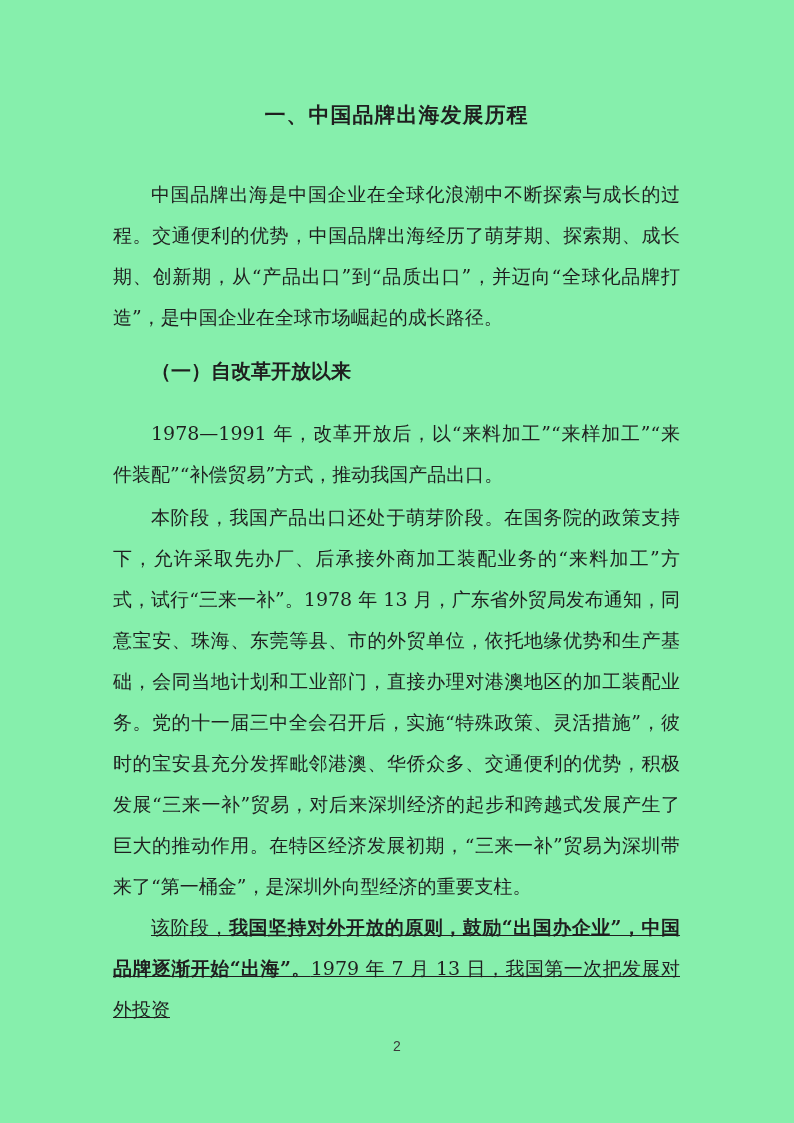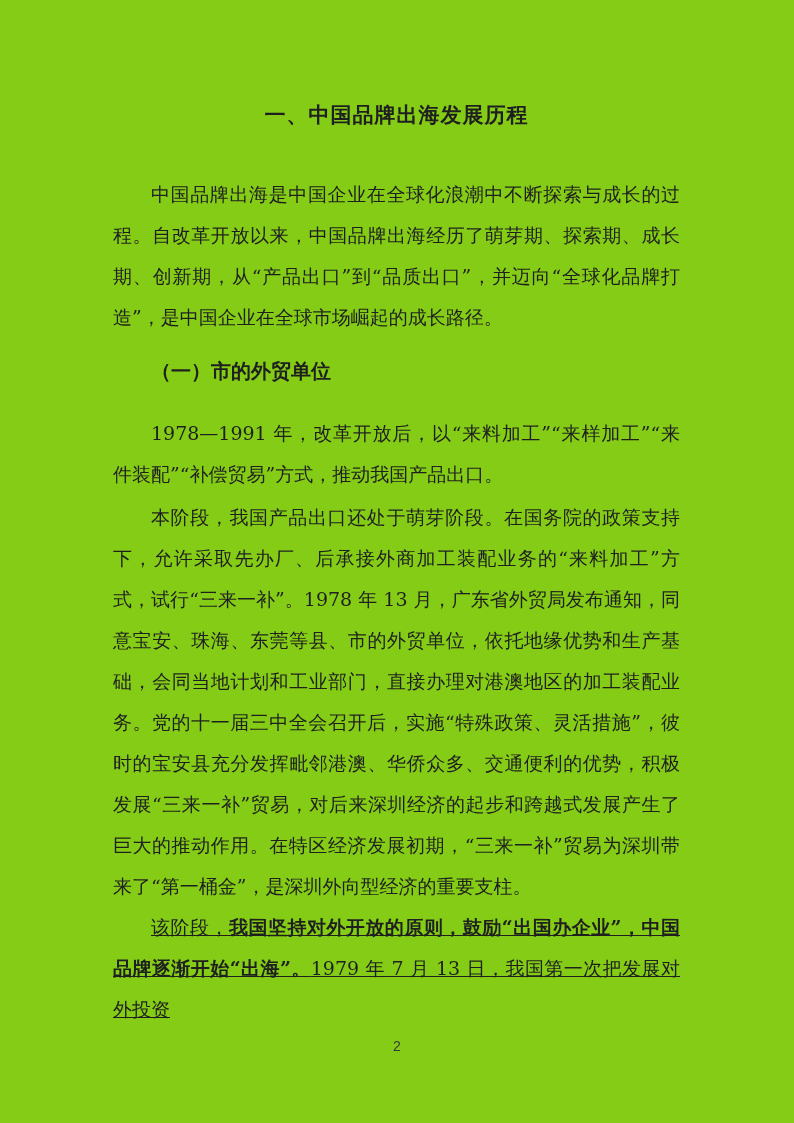--- a/index.html
+++ b/index.html
@@ -4,21 +4,21 @@
 <style>
   html, body {
     margin: 0;
     padding: 0;
     background: #ffffff;
   }
   .page {
     position: relative;
     width: 794px;
     height: 1123px;
-    background: #84cc16;
+    background: #86efac;
     overflow: hidden;
     font-family: "DejaVu Serif", "Liberation Serif", serif;
     color: #1f1f1f;
   }
   .content {
     position: absolute;
     left: 113px;
     top: 94px;
     width: 567px;
   }
@@ -63,23 +63,23 @@
   }
 </style>
 </head>
 <body>
 
 <div class="page">
   <div class="content">
 
     <h1 class="doc-title">一、中国品牌出海发展历程</h1>
 
-    <p class="body-para">中国品牌出海是中国企业在全球化浪潮中不断探索与成长的过程。自改革开放以来，中国品牌出海经历了萌芽期、探索期、成长期、创新期，从“产品出口”到“品质出口”，并迈向“全球化品牌打造”，是中国企业在全球市场崛起的成长路径。</p>
+    <p class="body-para">中国品牌出海是中国企业在全球化浪潮中不断探索与成长的过程。交通便利的优势，中国品牌出海经历了萌芽期、探索期、成长期、创新期，从“产品出口”到“品质出口”，并迈向“全球化品牌打造”，是中国企业在全球市场崛起的成长路径。</p>
 
-    <h2 class="sub-heading">（一）市的外贸单位</h2>
+    <h2 class="sub-heading">（一）自改革开放以来</h2>
 
     <p class="body-para para-period">1978—1991 年，改革开放后，以“来料加工”“来样加工”“来件装配”“补偿贸易”方式，推动我国产品出口。</p>
 
     <p class="body-para para-detail">本阶段，我国产品出口还处于萌芽阶段。在国务院的政策支持下，允许采取先办厂、后承接外商加工装配业务的“来料加工”方式，试行“三来一补”。1978 年 13 月，广东省外贸局发布通知，同意宝安、珠海、东莞等县、市的外贸单位，依托地缘优势和生产基础，会同当地计划和工业部门，直接办理对港澳地区的加工装配业务。党的十一届三中全会召开后，实施“特殊政策、灵活措施”，彼时的宝安县充分发挥毗邻港澳、华侨众多、交通便利的优势，积极发展“三来一补”贸易，对后来深圳经济的起步和跨越式发展产生了巨大的推动作用。在特区经济发展初期，“三来一补”贸易为深圳带来了“第一桶金”，是深圳外向型经济的重要支柱。</p>
 
     <p class="body-para para-policy"><span>该阶段，</span><span class="bold-run">我国坚持对外开放的原则，鼓励“出国办企业”，中国品牌逐渐开始“出海”。</span><span>1979 年 7 月 13 日，我国第一次把发展对外投资</span></p>
 
   </div>
 
   <div class="page-number">2</div>

